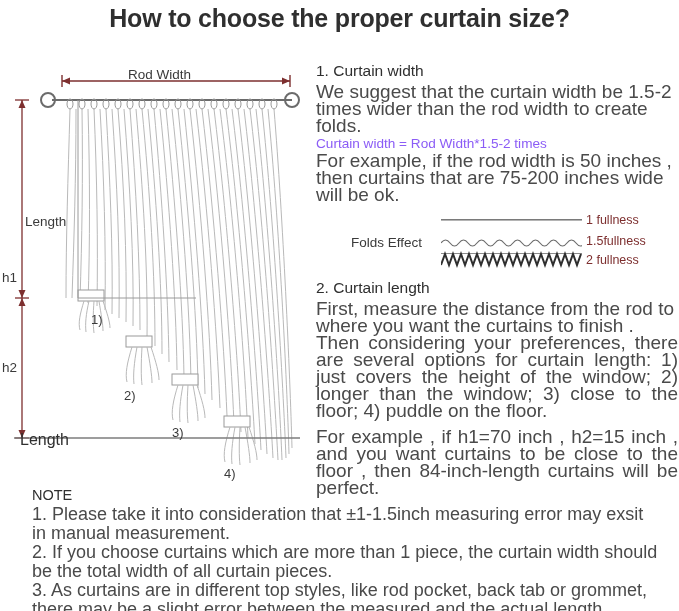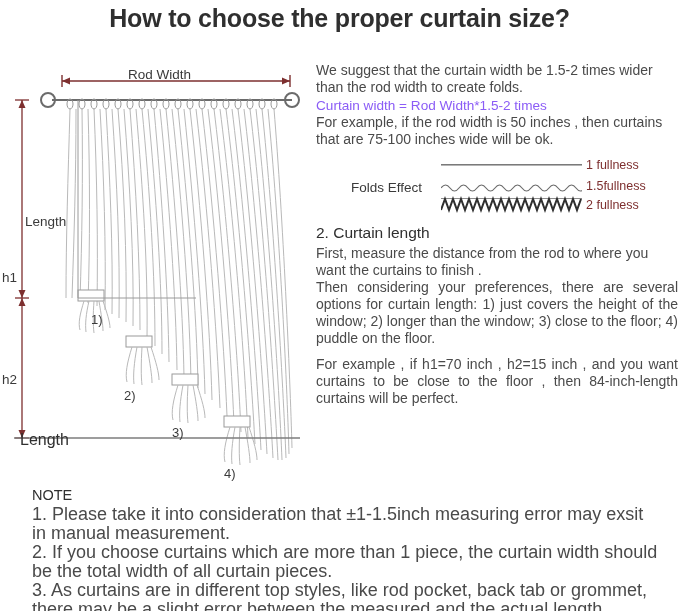--- a/index.html
+++ b/index.html
@@ -43,41 +43,41 @@
     display: block;
   }
   .lbl {
     position: absolute;
     font-size: 13px;
     color: #3a3a3a;
   }
   .lbl-rodwidth { left: 128px; top: 19px; font-size: 13.5px; }
   .lbl-length { left: 25px; top: 166px; font-size: 13.5px; }
   .lbl-h1 { left: 2px; top: 222px; font-size: 13.5px; }
-  .lbl-h2 { left: 2px; top: 324px; font-size: 13.5px; }
+  .lbl-h2 { left: 2px; top: 312px; font-size: 13.5px; }
   .lbl-floor { left: 20px; top: 383px; font-size: 16px; color: #2f2f2f;}
   .lbl-n1 { left: 91px; top: 264px; }
   .lbl-n2 { left: 124px; top: 340px; }
   .lbl-n3 { left: 172px; top: 377px; }
   .lbl-n4 { left: 224px; top: 418px; }
 
   
   .right {
     position: absolute;
     left: 316px;
     top: 62px;
     width: 362px;
   }
   .sec-head {
     font-size: 15.5px;
     color: #2f2f2f;
     margin: 0 0 3px 0;
   }
   .para {
-    font-size: 14px;
+    font-size: 19px;
     line-height: 17px;
     color: #4a4a4a;
     margin: 0;
   }
   .para.just { text-align: justify; }
   .strong-line {
     font-size: 13.6px;
     color: #8b5cf6;
     margin: 2px 0 1px 0;
   }
@@ -270,23 +270,24 @@
     <div class="lbl lbl-h2">h2</div>
     <div class="lbl lbl-floor">Length</div>
     <div class="lbl lbl-n1">1)</div>
     <div class="lbl lbl-n2">2)</div>
     <div class="lbl lbl-n3">3)</div>
     <div class="lbl lbl-n4">4)</div>
   </div>
 
   <div class="right">
 
+    <div class="sec-head">1. Curtain width</div>
     <p class="para">We suggest that the curtain width be 1.5-2 times wider than the rod width to create folds.</p>
     <div class="strong-line">Curtain width = Rod Width*1.5-2 times</div>
-    <p class="para">For example, if the rod width is 50 inches , then curtains that are 75-100 inches wide will be ok.</p>
+    <p class="para">For example, if the rod width is 50 inches , then curtains that are 75-200 inches wide will be ok.</p>
 
     <div class="folds">
       <div class="folds-label">Folds Effect</div>
 
       <div class="fold-sep" style="top:6px;"></div>
 
       <div class="fold-row" style="top:0px;">
         <svg width="141" height="14" viewBox="0 0 141 14">
             <line x1="0" y1="7" x2="141" y2="7" stroke="#6b6b6b" stroke-width="1.2"></line>
           </svg>

